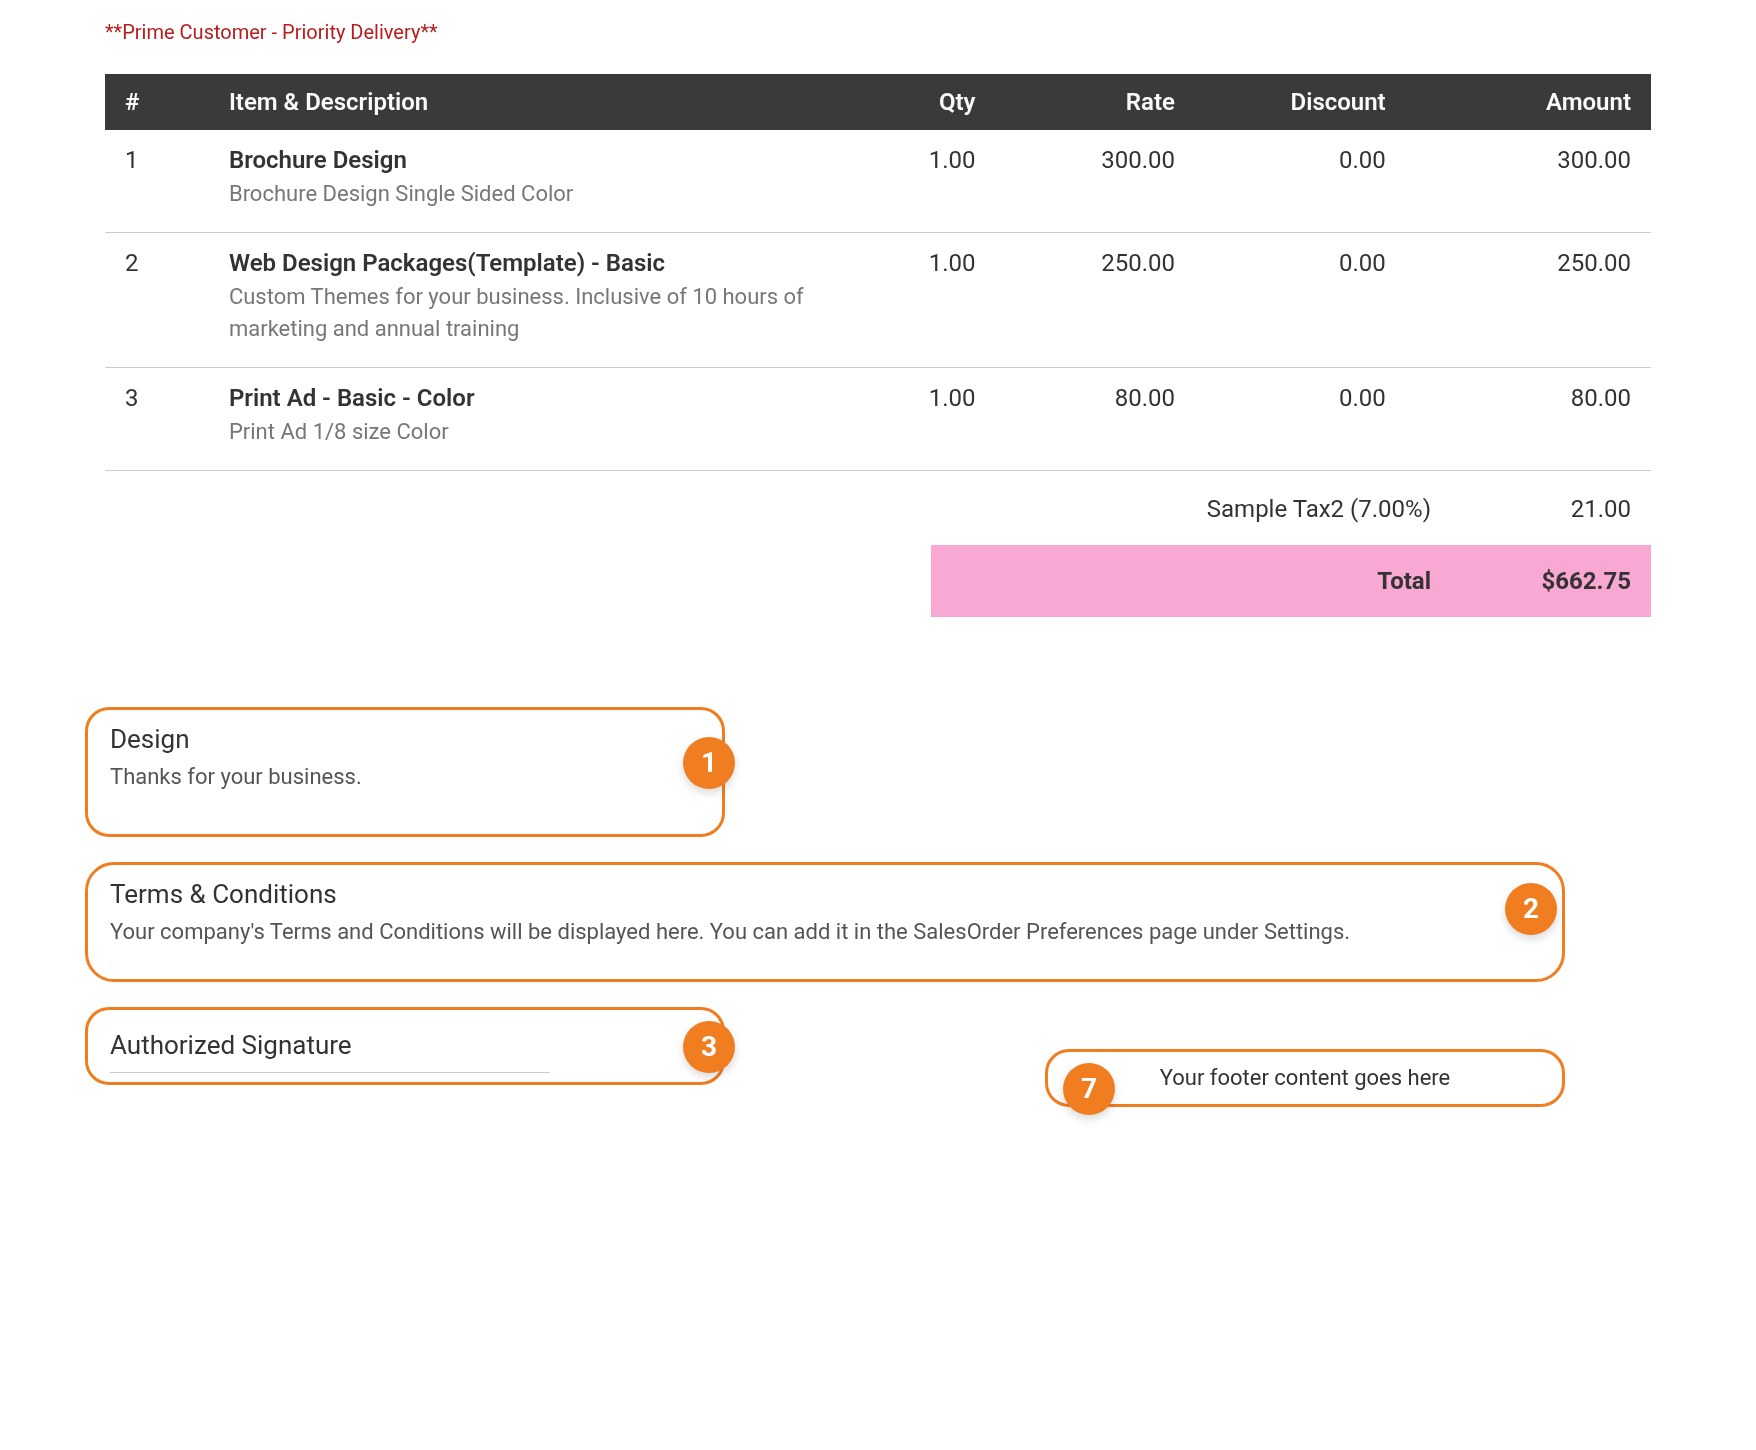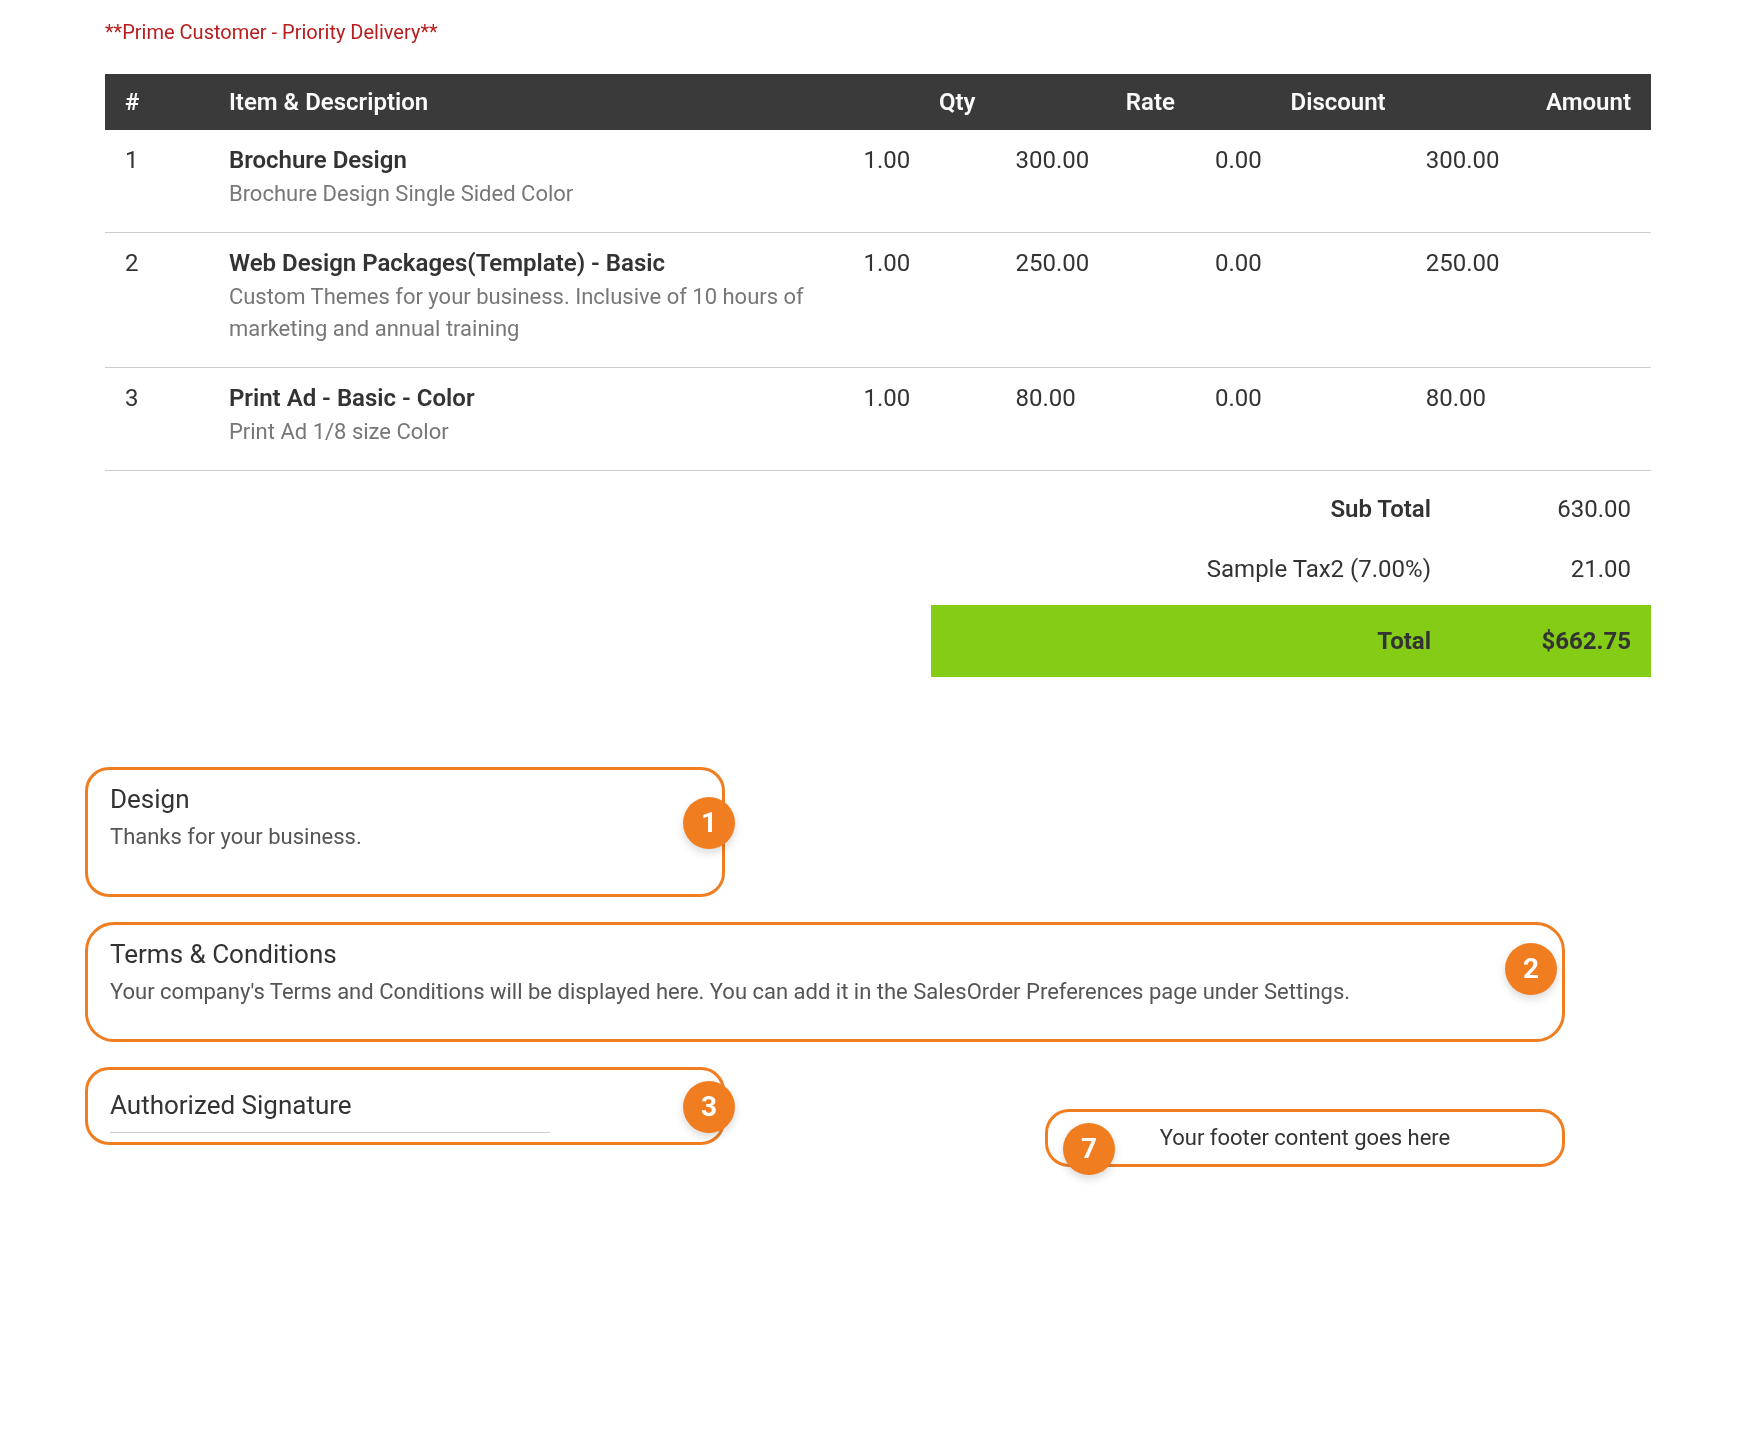--- a/index.html
+++ b/index.html
@@ -43,20 +43,21 @@
     width: 640px;
   }
   table.items thead th.col-qty { width: 120px; }
   table.items thead th.col-rate { width: 170px; }
   table.items thead th.col-disc { width: 180px; }
   table.items thead th.col-amt { width: 220px; }
 
   table.items tbody td {
     padding: 16px 20px 22px 20px;
     vertical-align: top;
+    text-align: right;
     border-bottom: 1px solid #ccc;
     color: #333;
   }
   table.items tbody td.col-index {
     text-align: left;
     color: #333;
   }
   table.items tbody td.col-item {
     text-align: left;
   }
@@ -85,21 +86,21 @@
     display: flex;
     justify-content: space-between;
     padding: 16px 20px 16px 20px;
     font-size: 24px;
     color: #333;
   }
   .totals .row .label { text-align: right; flex: 1; padding-right: 60px; }
   .totals .row .value { text-align: right; min-width: 140px; }
   .totals .row.subtotal .label { font-weight: 600; }
   .totals .row.grand {
-    background: #84cc16;
+    background: #f9a8d4;
     font-weight: 700;
     margin-top: 6px;
     padding: 22px 20px;
   }
 
   .lower {
     position: relative;
     margin-top: 90px;
   }
 
@@ -201,24 +202,20 @@
         <td>1.00</td>
         <td>80.00</td>
         <td>0.00</td>
         <td>80.00</td>
       </tr>
     </tbody>
   </table>
 
   <div class="totals-wrap">
     <div class="totals">
-      <div class="row subtotal">
-        <span class="label">Sub Total</span>
-        <span class="value">630.00</span>
-      </div>
       <div class="row">
         <span class="label">Sample Tax2 (7.00%)</span>
         <span class="value">21.00</span>
       </div>
       <div class="row grand">
         <span class="label">Total</span>
         <span class="value">$662.75</span>
       </div>
     </div>
   </div>

